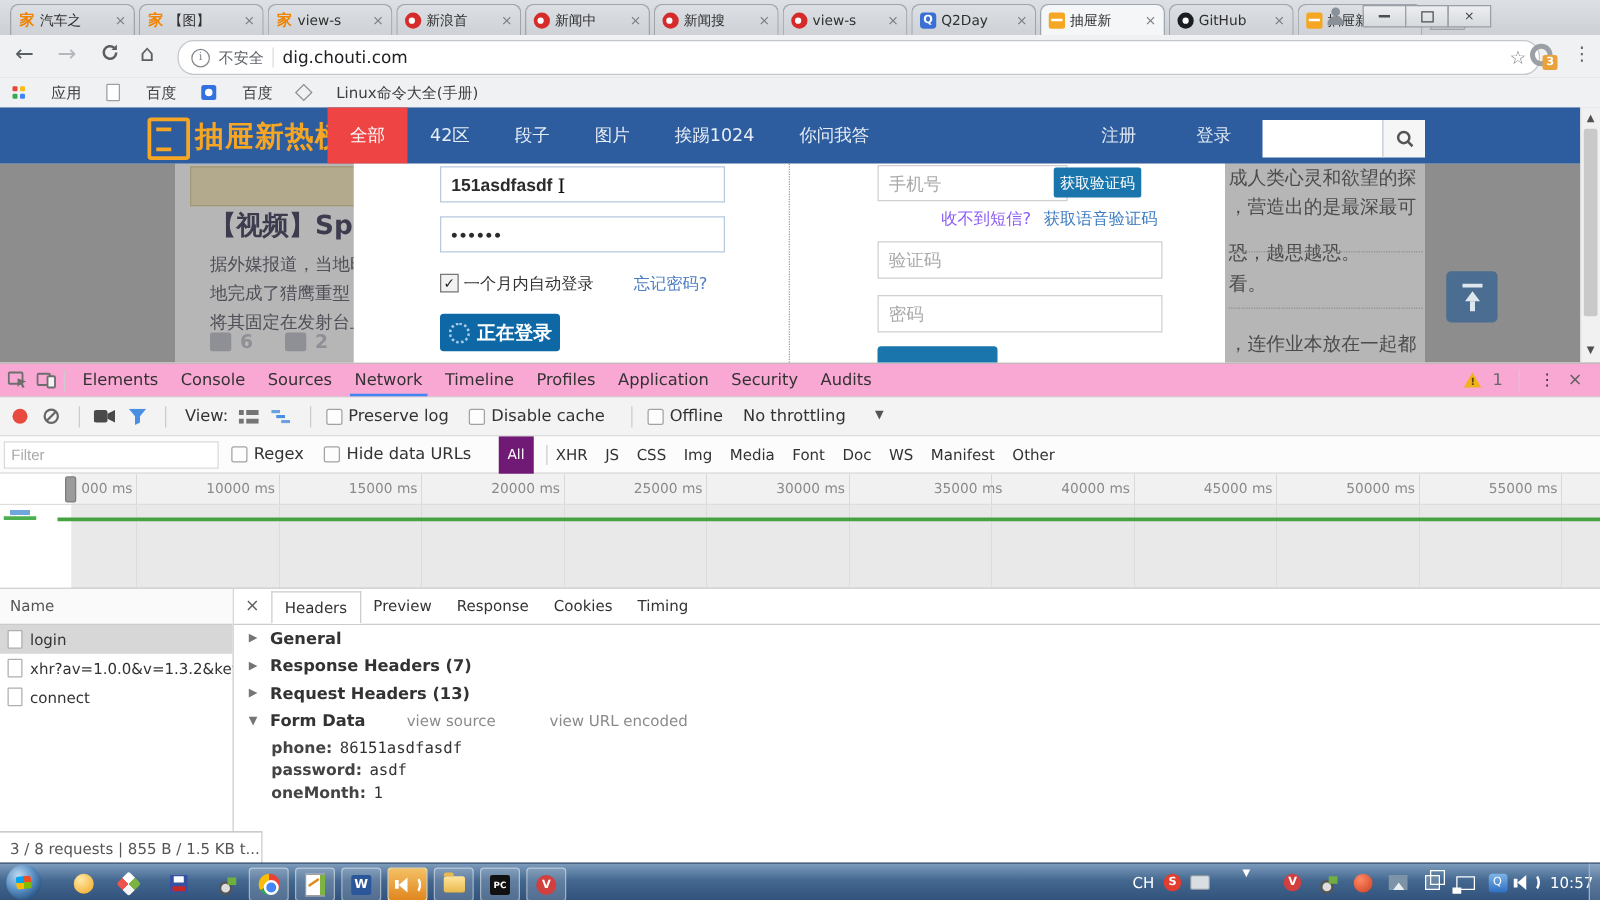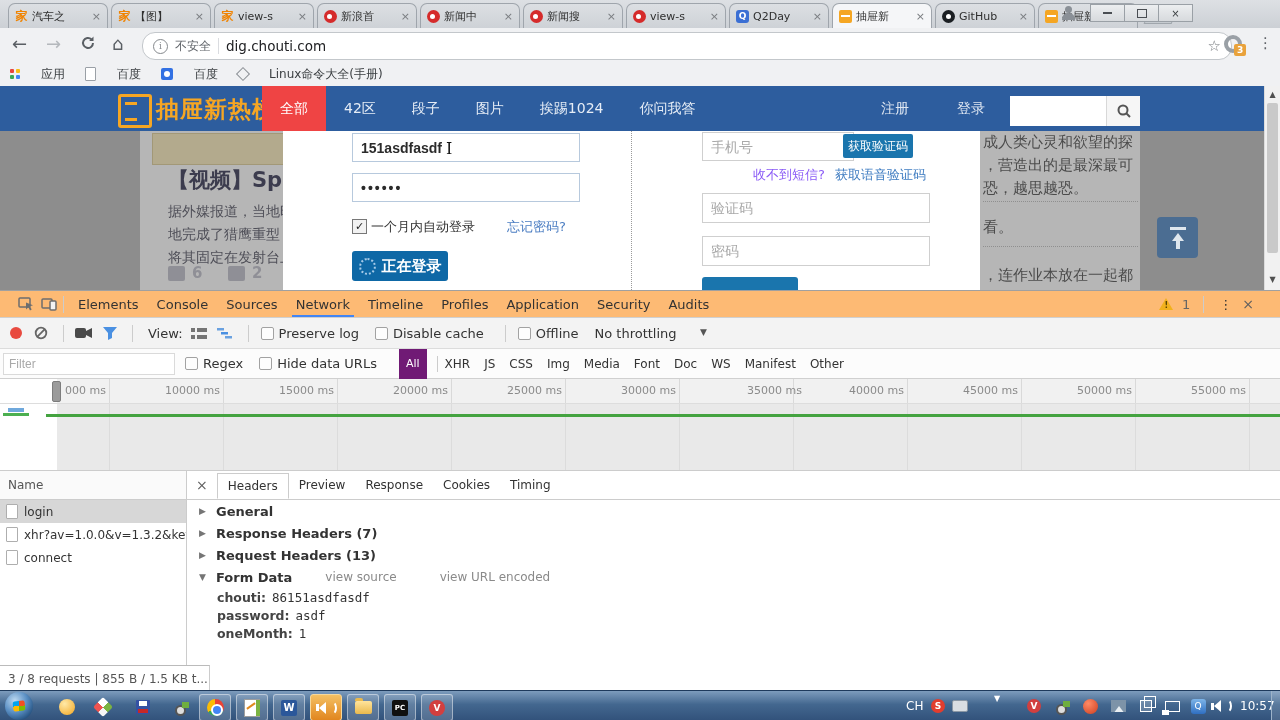--- a/index.html
+++ b/index.html
@@ -118,21 +118,21 @@
   .getcode{position:absolute;left:560px;top:3px;width:70px;height:24px;background:#1a75ad;border-radius:2px;
     color:#fff;font-size:12px;display:flex;align-items:center;justify-content:center}
   .smsq{position:absolute;left:470px;top:35px;font-size:13px;color:#8b5cf6}
   .voice{position:absolute;left:552px;top:35px;font-size:13px;color:#3e7cc1}
   .in-code{left:419px;top:62px;width:210px;height:28px}
   .in-pwd2{left:419px;top:105px;width:210px;height:28px}
   .partbtn{position:absolute;left:419px;top:146px;width:96px;height:13px;background:#1a75ad;border-radius:3px 3px 0 0}
 
   
   .dt{position:absolute;left:0;top:290px;width:1280px;height:400px;background:#fff;border-top:1px solid #a0a0a0}
-  .dt-tabbar{height:26px;background:#fdba74;border-bottom:1px solid #d0d0d0;display:flex;align-items:center;padding:0 18px}
+  .dt-tabbar{height:26px;background:#f9a8d4;border-bottom:1px solid #d0d0d0;display:flex;align-items:center;padding:0 6px}
   .dt-sep{width:1px;height:17px;background:#ccc;margin:0 5px}
   .dt-tab{font-size:13px;color:#333;padding:4px 9px;position:relative}
   .dt-tab.active::after{content:'';position:absolute;left:5px;right:5px;bottom:-1px;height:2px;background:#4285f4}
   .dt-right{margin-left:auto;display:flex;align-items:center;gap:8px;padding-right:8px}
   .warn{position:relative;width:15px;height:13px}
   .warn .t{position:absolute;left:0;top:0;width:0;height:0;border-left:7px solid transparent;border-right:7px solid transparent;border-bottom:12px solid #f1b11d}
   .warn .m{position:absolute;left:5.5px;top:3px;font-size:8px;font-weight:bold;color:#5c4500}
   .warncnt{font-size:13px;color:#666}
   .dtx{font-size:14px;color:#5f5f5f}
 
@@ -398,21 +398,21 @@
   <div class="art-title">【视频】SpaceX完成</div>
   <div class="art-line" style="top:203px">据外媒报道，当地时间5月</div>
   <div class="art-line" style="top:226px">地完成了猎鹰重型（Falc</div>
   <div class="art-line" style="top:249px">将其固定在发射台上，人</div>
   <span class="st-ic" style="left:168px;top:266px"></span>
   <span class="st-n" style="left:192px;top:264px">6</span>
   <span class="st-ic" style="left:228px;top:266px"></span>
   <span class="st-n" style="left:252px;top:264px">2</span>
   <div class="r-line" style="top:133px">成人类心灵和欲望的探</div>
   <div class="r-line" style="top:156px">，营造出的是最深最可</div>
-  <div class="r-line" style="top:179px">恐，越思越恐。</div>
+  <div class="r-line" style="top:193px">恐，越思越恐。</div>
   <div class="r-dot" style="top:201px"></div>
   <div class="r-line" style="top:218px">看。</div>
   <div class="r-dot" style="top:246px"></div>
   <div class="r-line" style="top:266px">，连作业本放在一起都</div>
   <div class="totop">
     <span class="bar"></span>
     <span class="tri"></span>
     <span class="stem"></span>
   </div>
 
@@ -613,21 +613,21 @@
           <span class="disc">▶</span>
           <b>Request Headers (13)</b>
           </div>
         <div class="sec">
           <span class="disc">▼</span>
           <b>Form Data</b>
           <span class="seclink" style="margin-left:26px">view source</span>
           <span class="seclink" style="margin-left:36px">view URL encoded</span>
         </div>
         <div class="fd-row">
-          <span class="fd-k">chouti:</span>
+          <span class="fd-k">phone:</span>
             <span class="fd-v">86151asdfasdf</span>
           </div>
         <div class="fd-row">
           <span class="fd-k">password:</span>
             <span class="fd-v">asdf</span>
           </div>
         <div class="fd-row">
           <span class="fd-k">oneMonth:</span>
             <span class="fd-v">1</span>
           </div>

